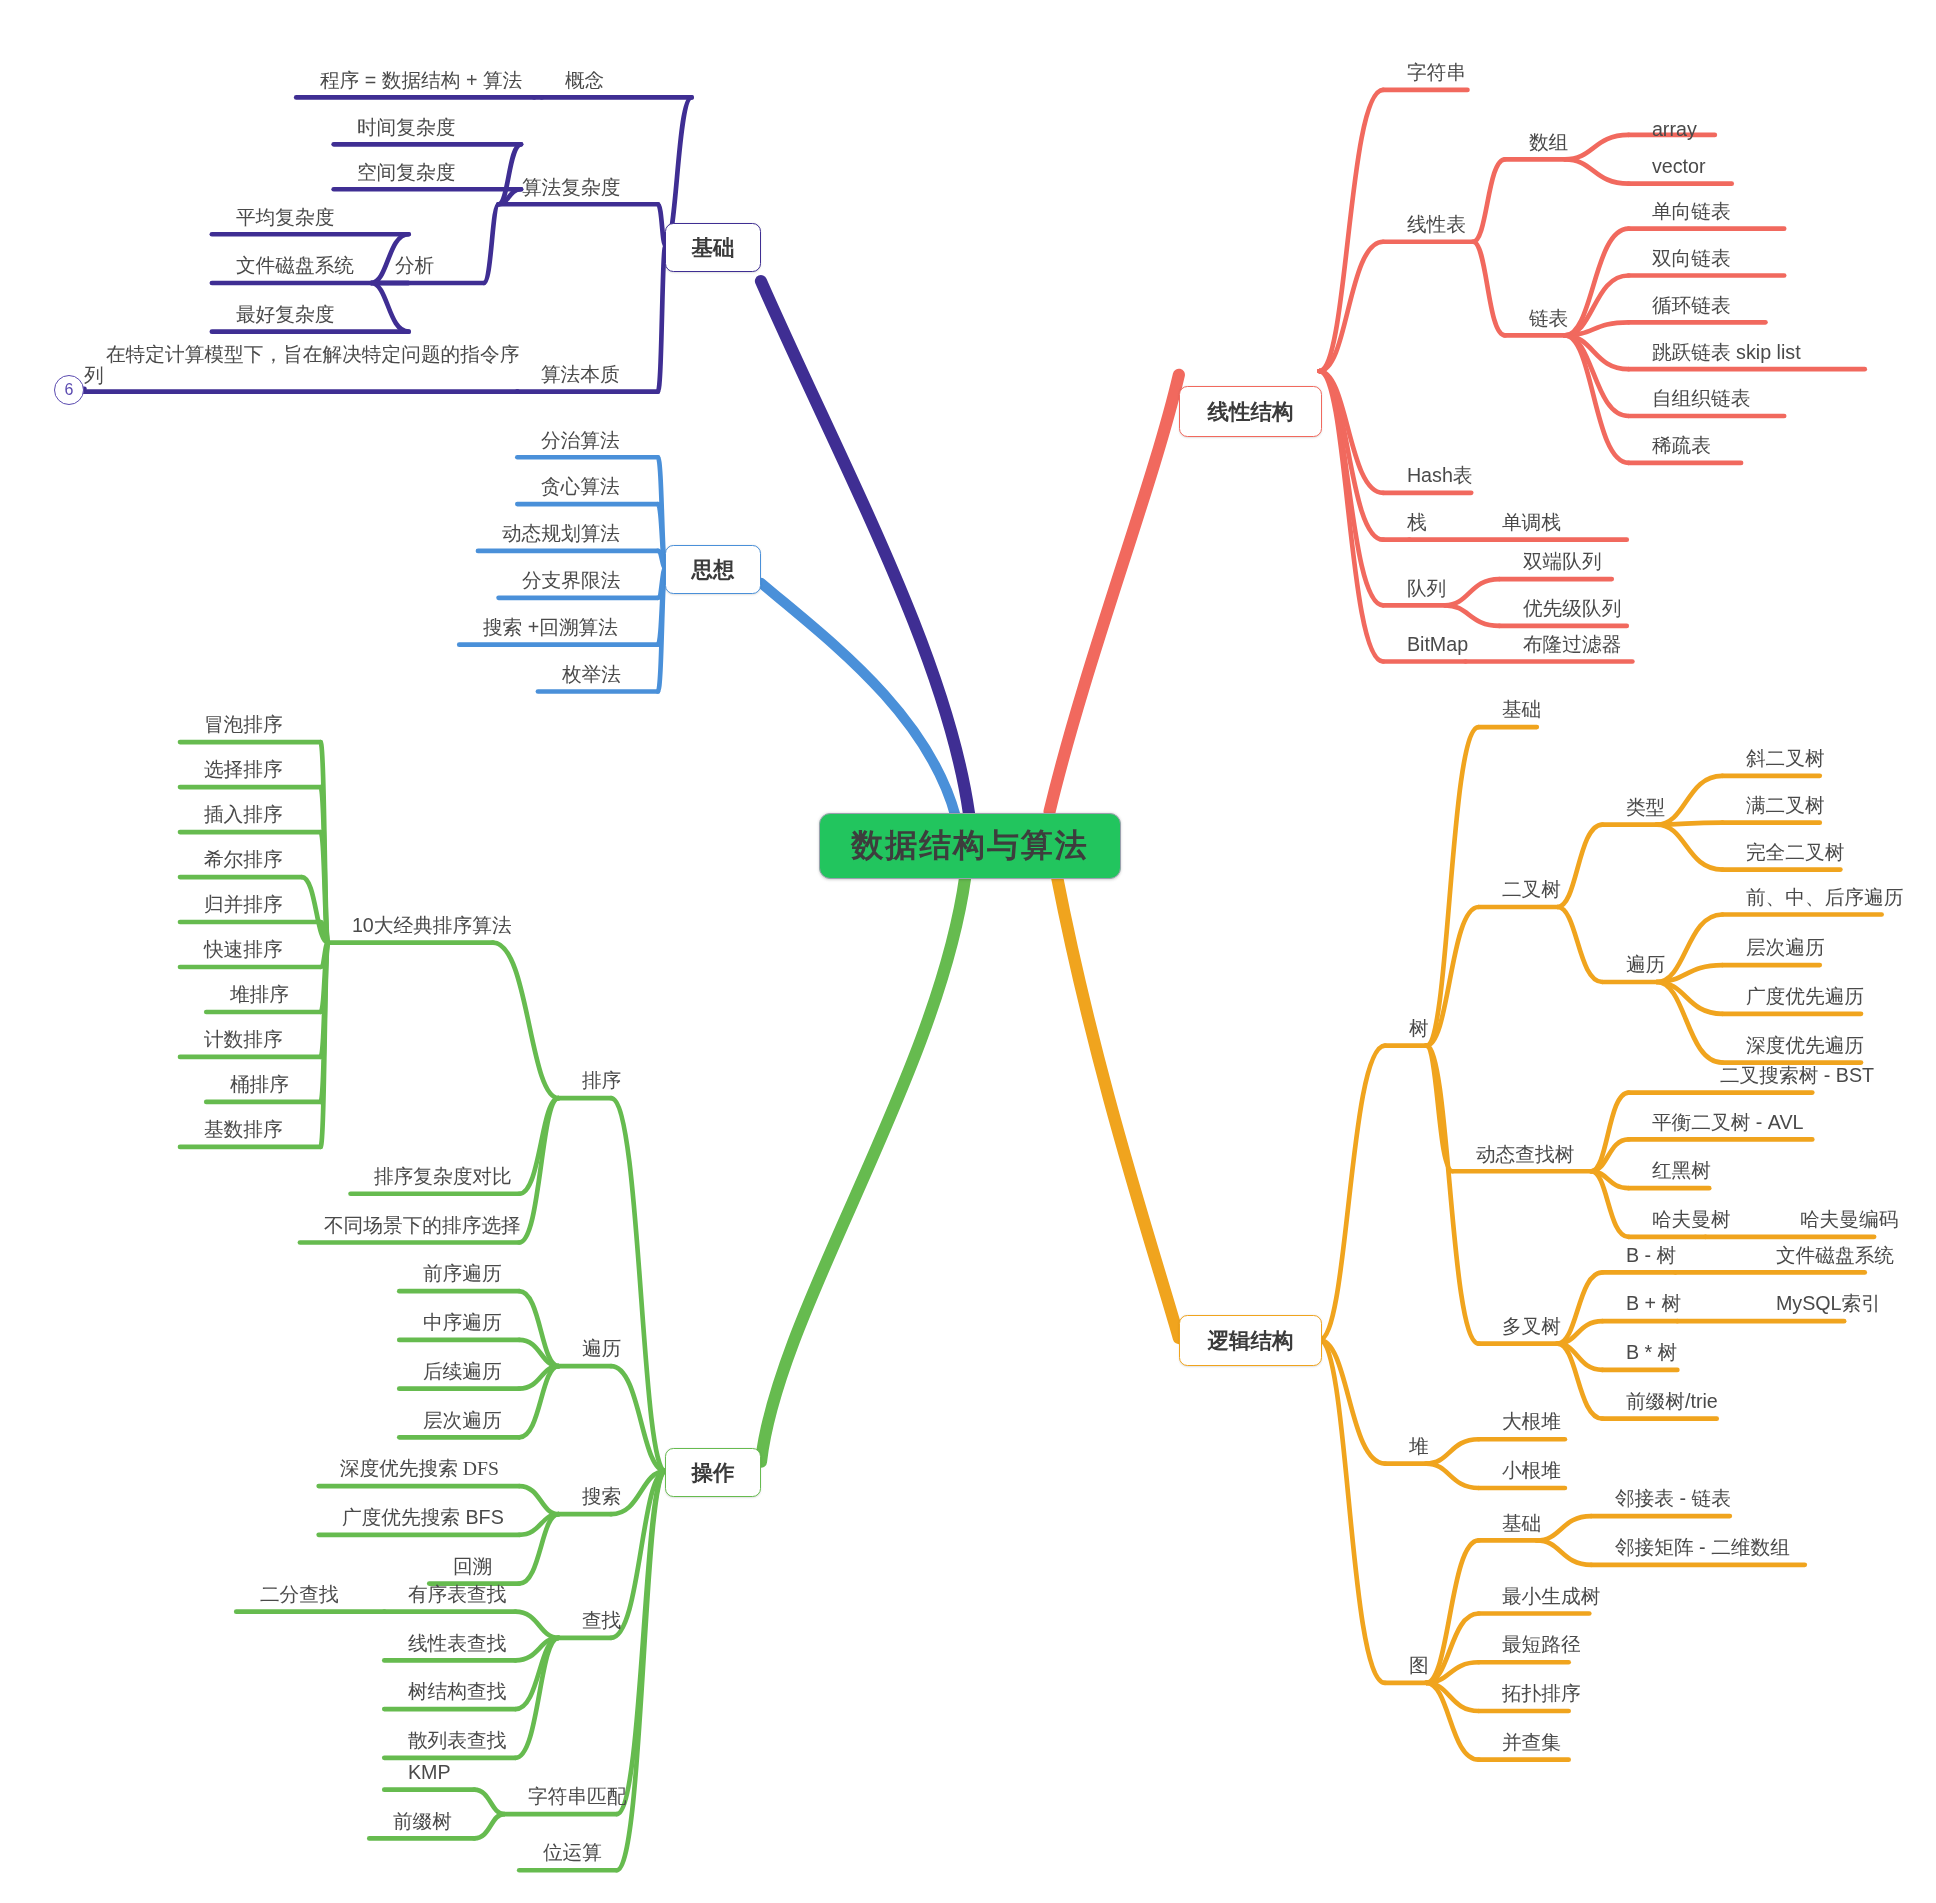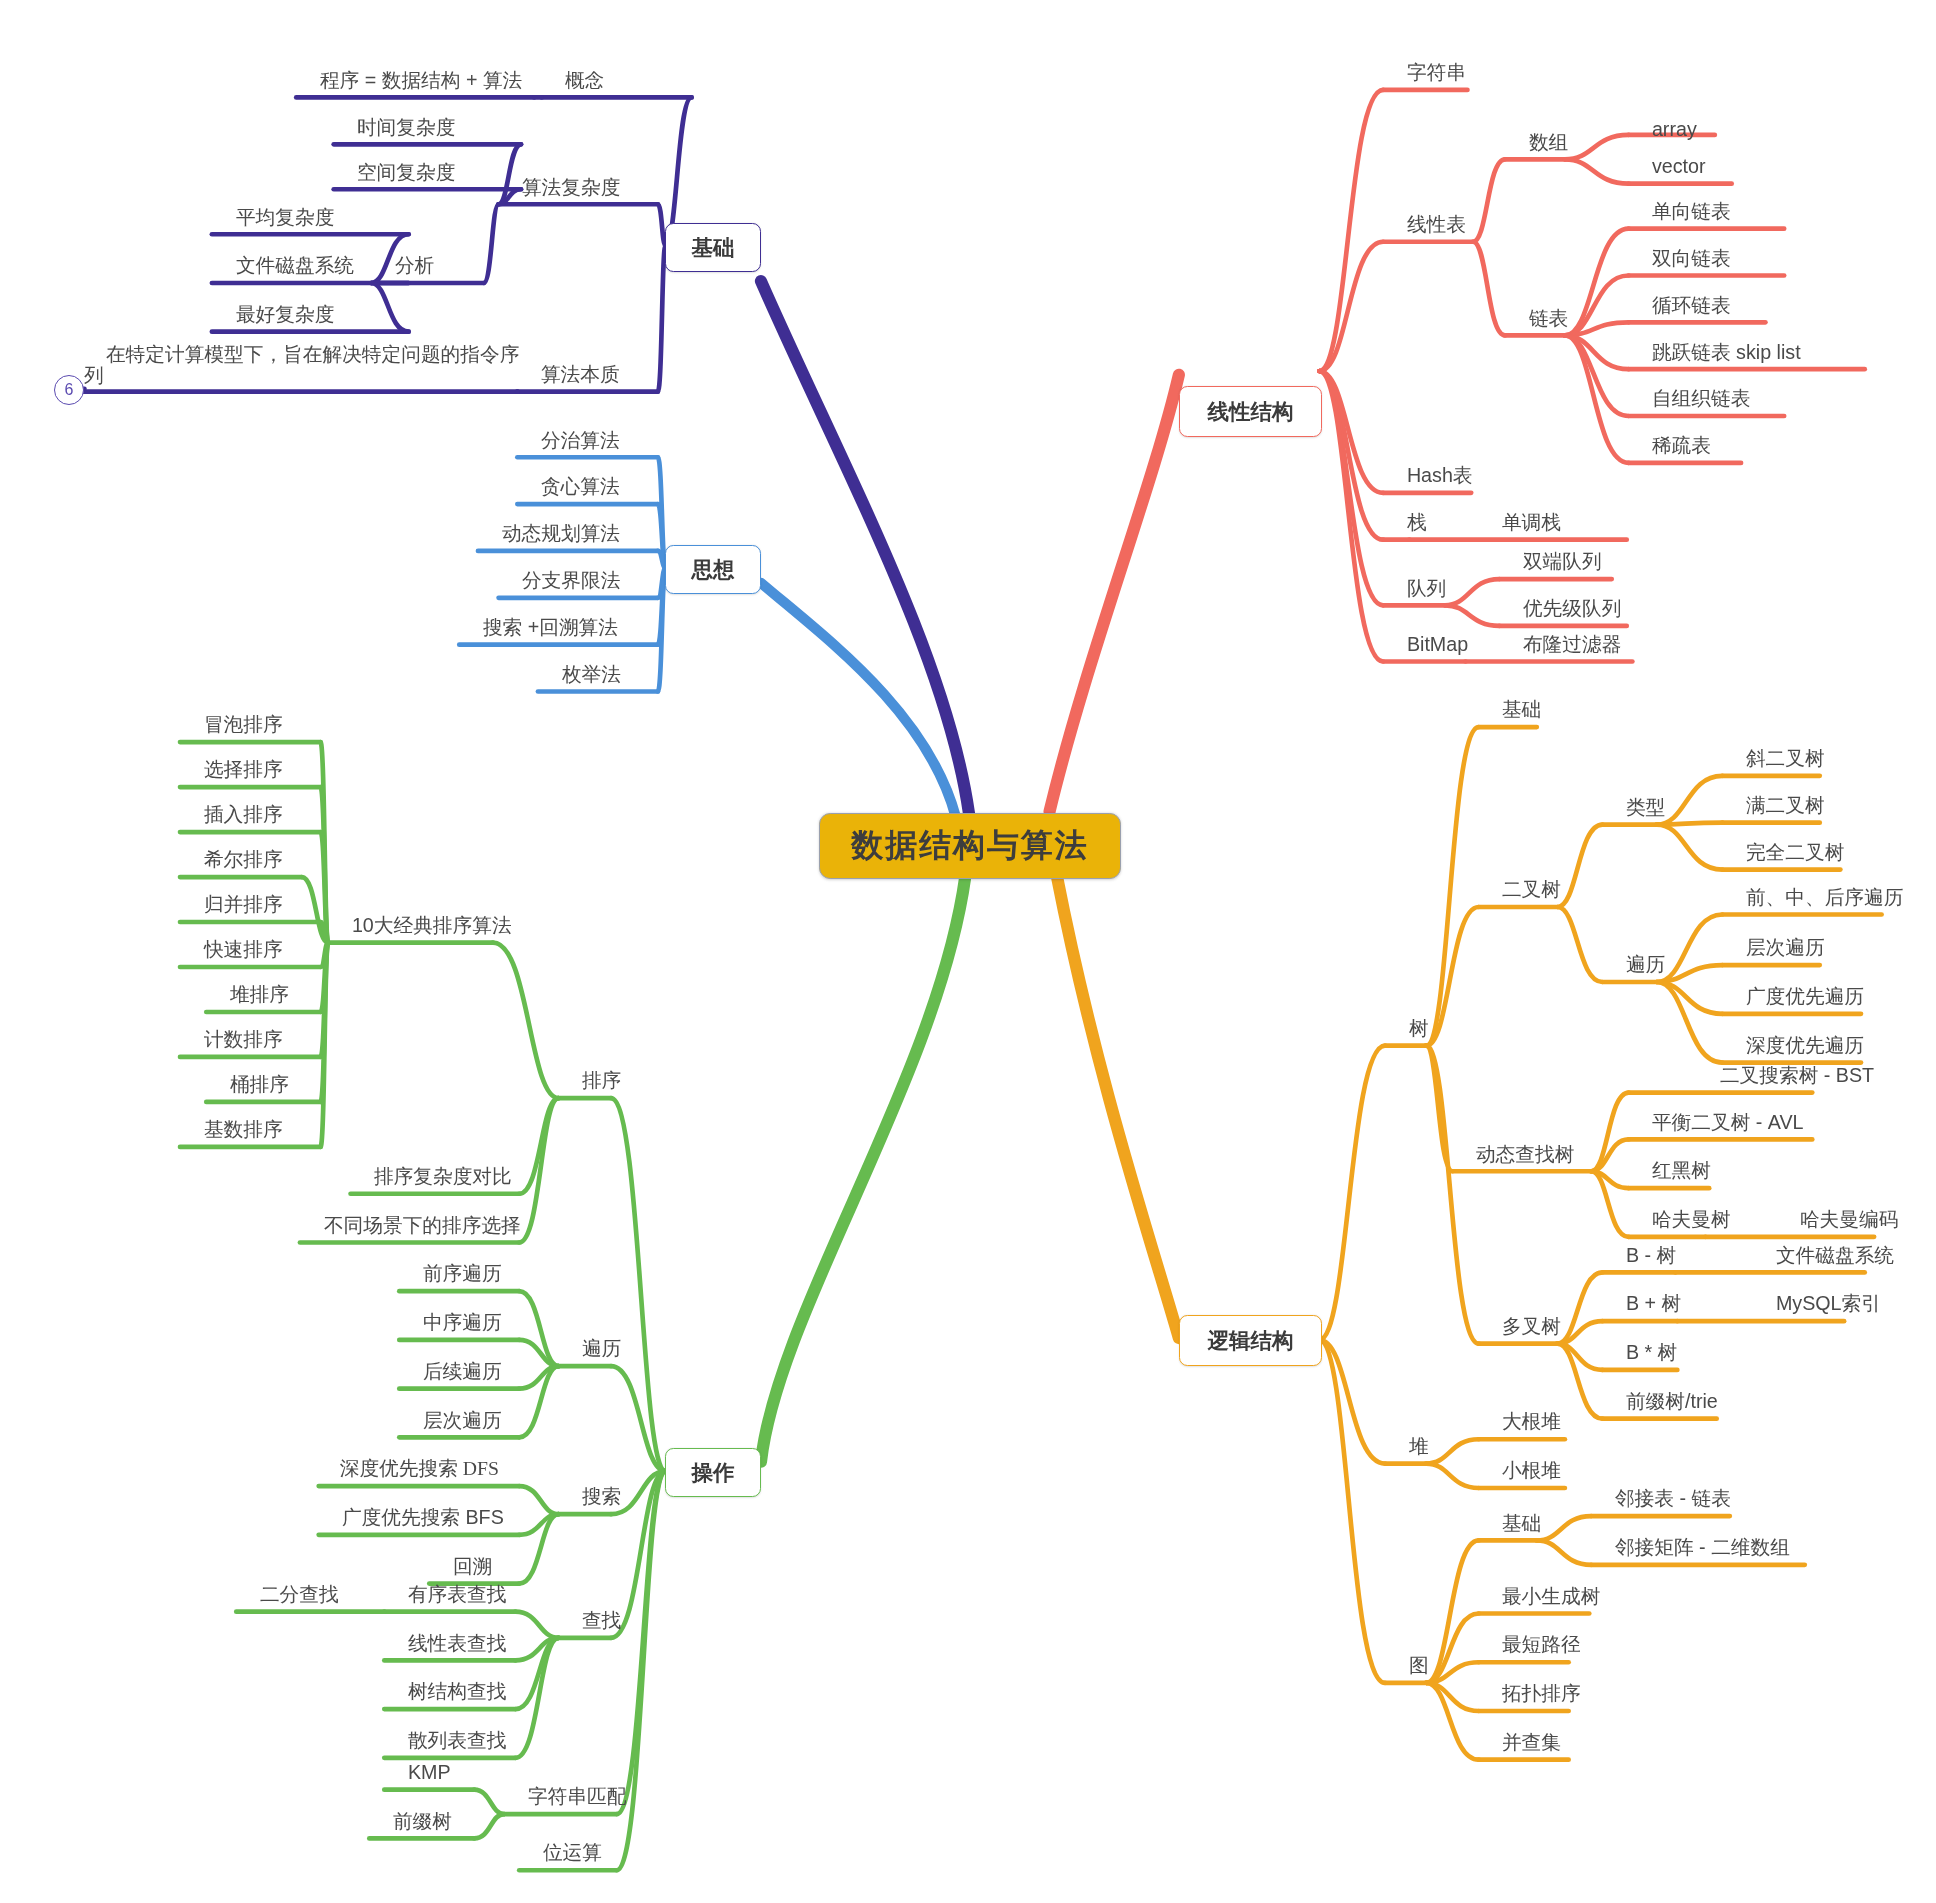--- a/index.html
+++ b/index.html
@@ -1,21 +1,21 @@
 <!DOCTYPE html>
 <html style="font-size:15px"><head>
 <meta charset="utf-8">
 <style>
   html,body{margin:0;padding:0;background:#ffffff;}
   body{width:1937px;height:1904px;font-family:"Liberation Sans","DejaVu Sans",sans-serif;}
   #stage{position:relative;width:1937px;height:1904px;overflow:hidden;background:#fff;}
   #wires{position:absolute;left:0;top:0;width:1937px;height:1904px;}
   .node{position:absolute;white-space:pre;color:#4a4a4a;font-size:19.7px;line-height:24px;}
   .node.leaf{transform:translateY(-100%);}
-  .root-box{position:absolute;border:1.9px solid #9aa0ae;border-radius:11.2px;background:#eab308;
+  .root-box{position:absolute;border:1.9px solid #9aa0ae;border-radius:11.2px;background:#22c55e;
             box-shadow:0 0.9px 2.8px rgba(0,0,0,.18);display:flex;align-items:center;justify-content:center;
             font-size:32px;font-weight:bold;color:#3d3d3d;letter-spacing:1.9px;}
   .cat-box{position:absolute;border:1.9px solid #999;border-radius:8.4px;background:#fff;
            display:flex;align-items:center;justify-content:center;font-size:21.5px;font-weight:bold;color:#3b3b3b;
            box-shadow:0 0.9px 1.9px rgba(0,0,0,.12);}
   .cat-box.c-purple{border-color:#3f2e93;}
   .cat-box.c-blue{border-color:#4a90d9;}
   .cat-box.c-green{border-color:#66bb4f;}
   .cat-box.c-red{border-color:#f1695e;margin-top:39px;}
   .cat-box.c-orange{border-color:#f0a41e;}

